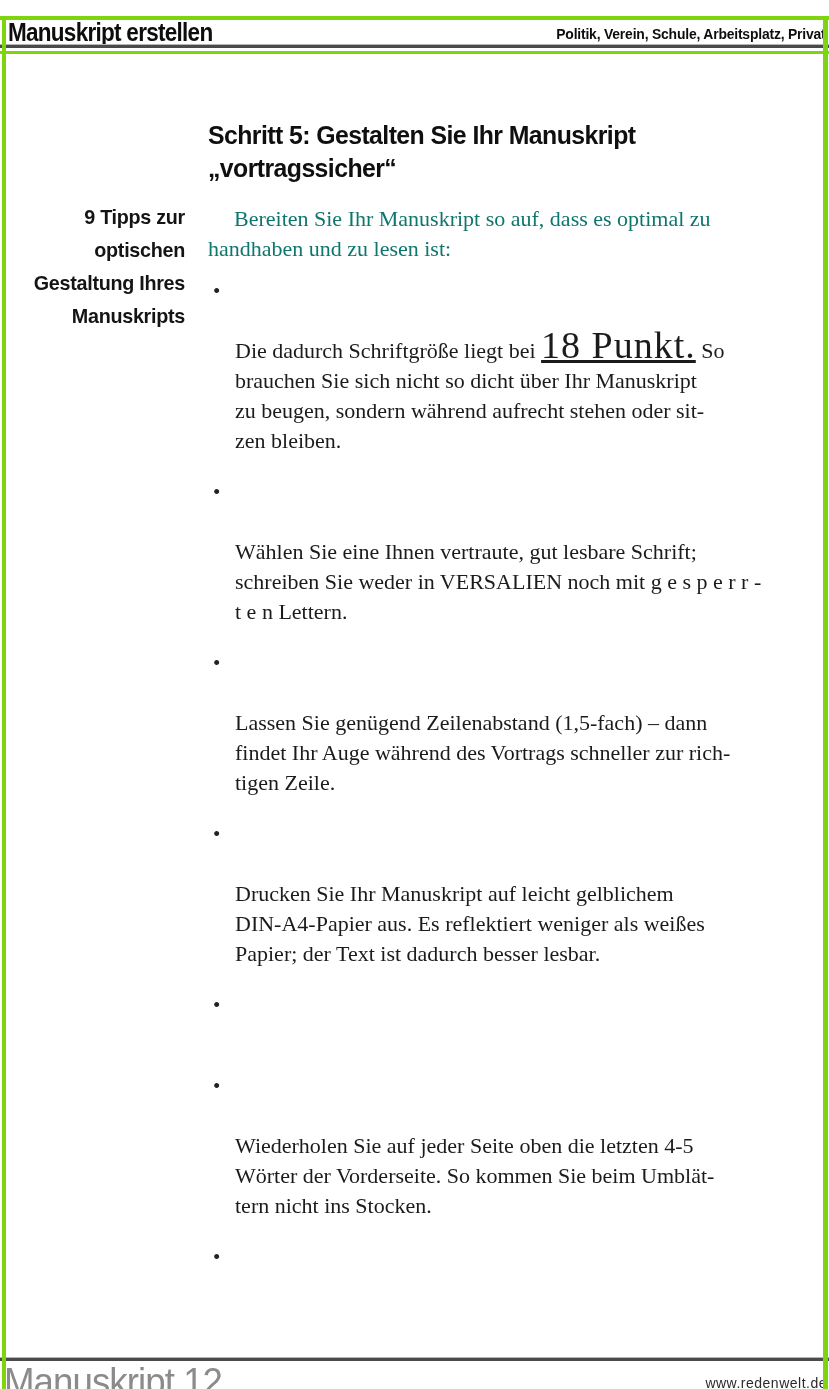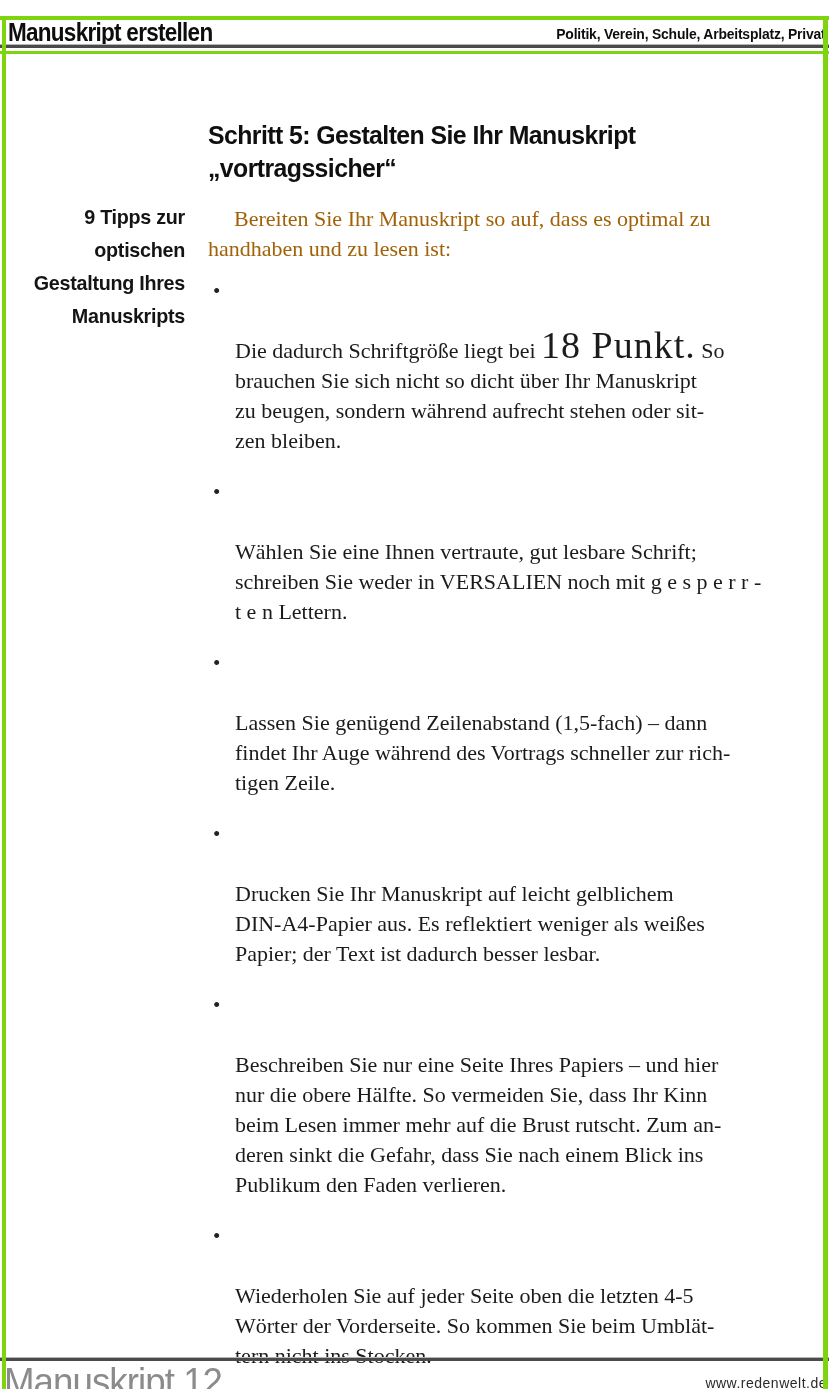--- a/index.html
+++ b/index.html
@@ -41,30 +41,30 @@
   
   .main{position:absolute;left:208px;top:103px;width:620px;z-index:1;}
   .heading{
     font-weight:bold;font-size:26px;line-height:33px;letter-spacing:-0.6px;
     color:#0f0f0f;white-space:pre-line;
     transform:scaleX(0.955);transform-origin:left top;
   }
   .bodytext{font-family:"Liberation Serif","DejaVu Serif",serif;}
   .intro{
     margin:19px 0 0 0;font-size:22px;line-height:30px;
-    text-indent:26px;white-space:pre-line;color:#a16207;
+    text-indent:26px;white-space:pre-line;color:#0f766e;
   }
   ul.tips{list-style:none;margin:0;padding:0;}
   ul.tips li{
     position:relative;padding-left:27px;margin:0 0 21px 0;
     font-size:22px;line-height:30px;white-space:pre-line;color:#1b1b1b;
   }
   .dot{position:absolute;left:5px;top:0;font-size:21px;line-height:30px;color:#222;}
   li.has-big .dot{top:12px;}
-  .big{font-size:38px;line-height:42px;letter-spacing:1px;}
+  .big{font-size:38px;line-height:42px;letter-spacing:1px;text-decoration:underline;}
   
   .ftr-page{
     position:absolute;left:4px;top:1344px;z-index:2;
     font-size:39px;color:#8b8b8b;letter-spacing:-1px;white-space:nowrap;
     transform:scaleX(0.94);transform-origin:left top;
   }
   .ftr-web{
     position:absolute;right:2px;top:1359px;z-index:2;
     font-size:14px;letter-spacing:0.5px;color:#2a2a2a;white-space:nowrap;
   }
@@ -110,25 +110,20 @@
 tigen Zeile.</span>
       </li>
       <li>
         <span class="dot">•</span>
         <span>Drucken Sie Ihr Manuskript auf leicht gelblichem
 DIN-A4-Papier aus. Es reflektiert weniger als weißes
 Papier; der Text ist dadurch besser lesbar.</span>
       </li>
       <li>
         <span class="dot">•</span>
-        <span>Beschreiben Sie nur eine Seite Ihres Papiers – und hier
-nur die obere Hälfte. So vermeiden Sie, dass Ihr Kinn
-beim Lesen immer mehr auf die Brust rutscht. Zum an-
-deren sinkt die Gefahr, dass Sie nach einem Blick ins
-Publikum den Faden verlieren.</span>
       </li>
       <li>
         <span class="dot">•</span>
         <span>Wiederholen Sie auf jeder Seite oben die letzten 4-5
 Wörter der Vorderseite. So kommen Sie beim Umblät-
 tern nicht ins Stocken.</span>
       </li>
       <li>
         <span class="dot">•</span>
         

